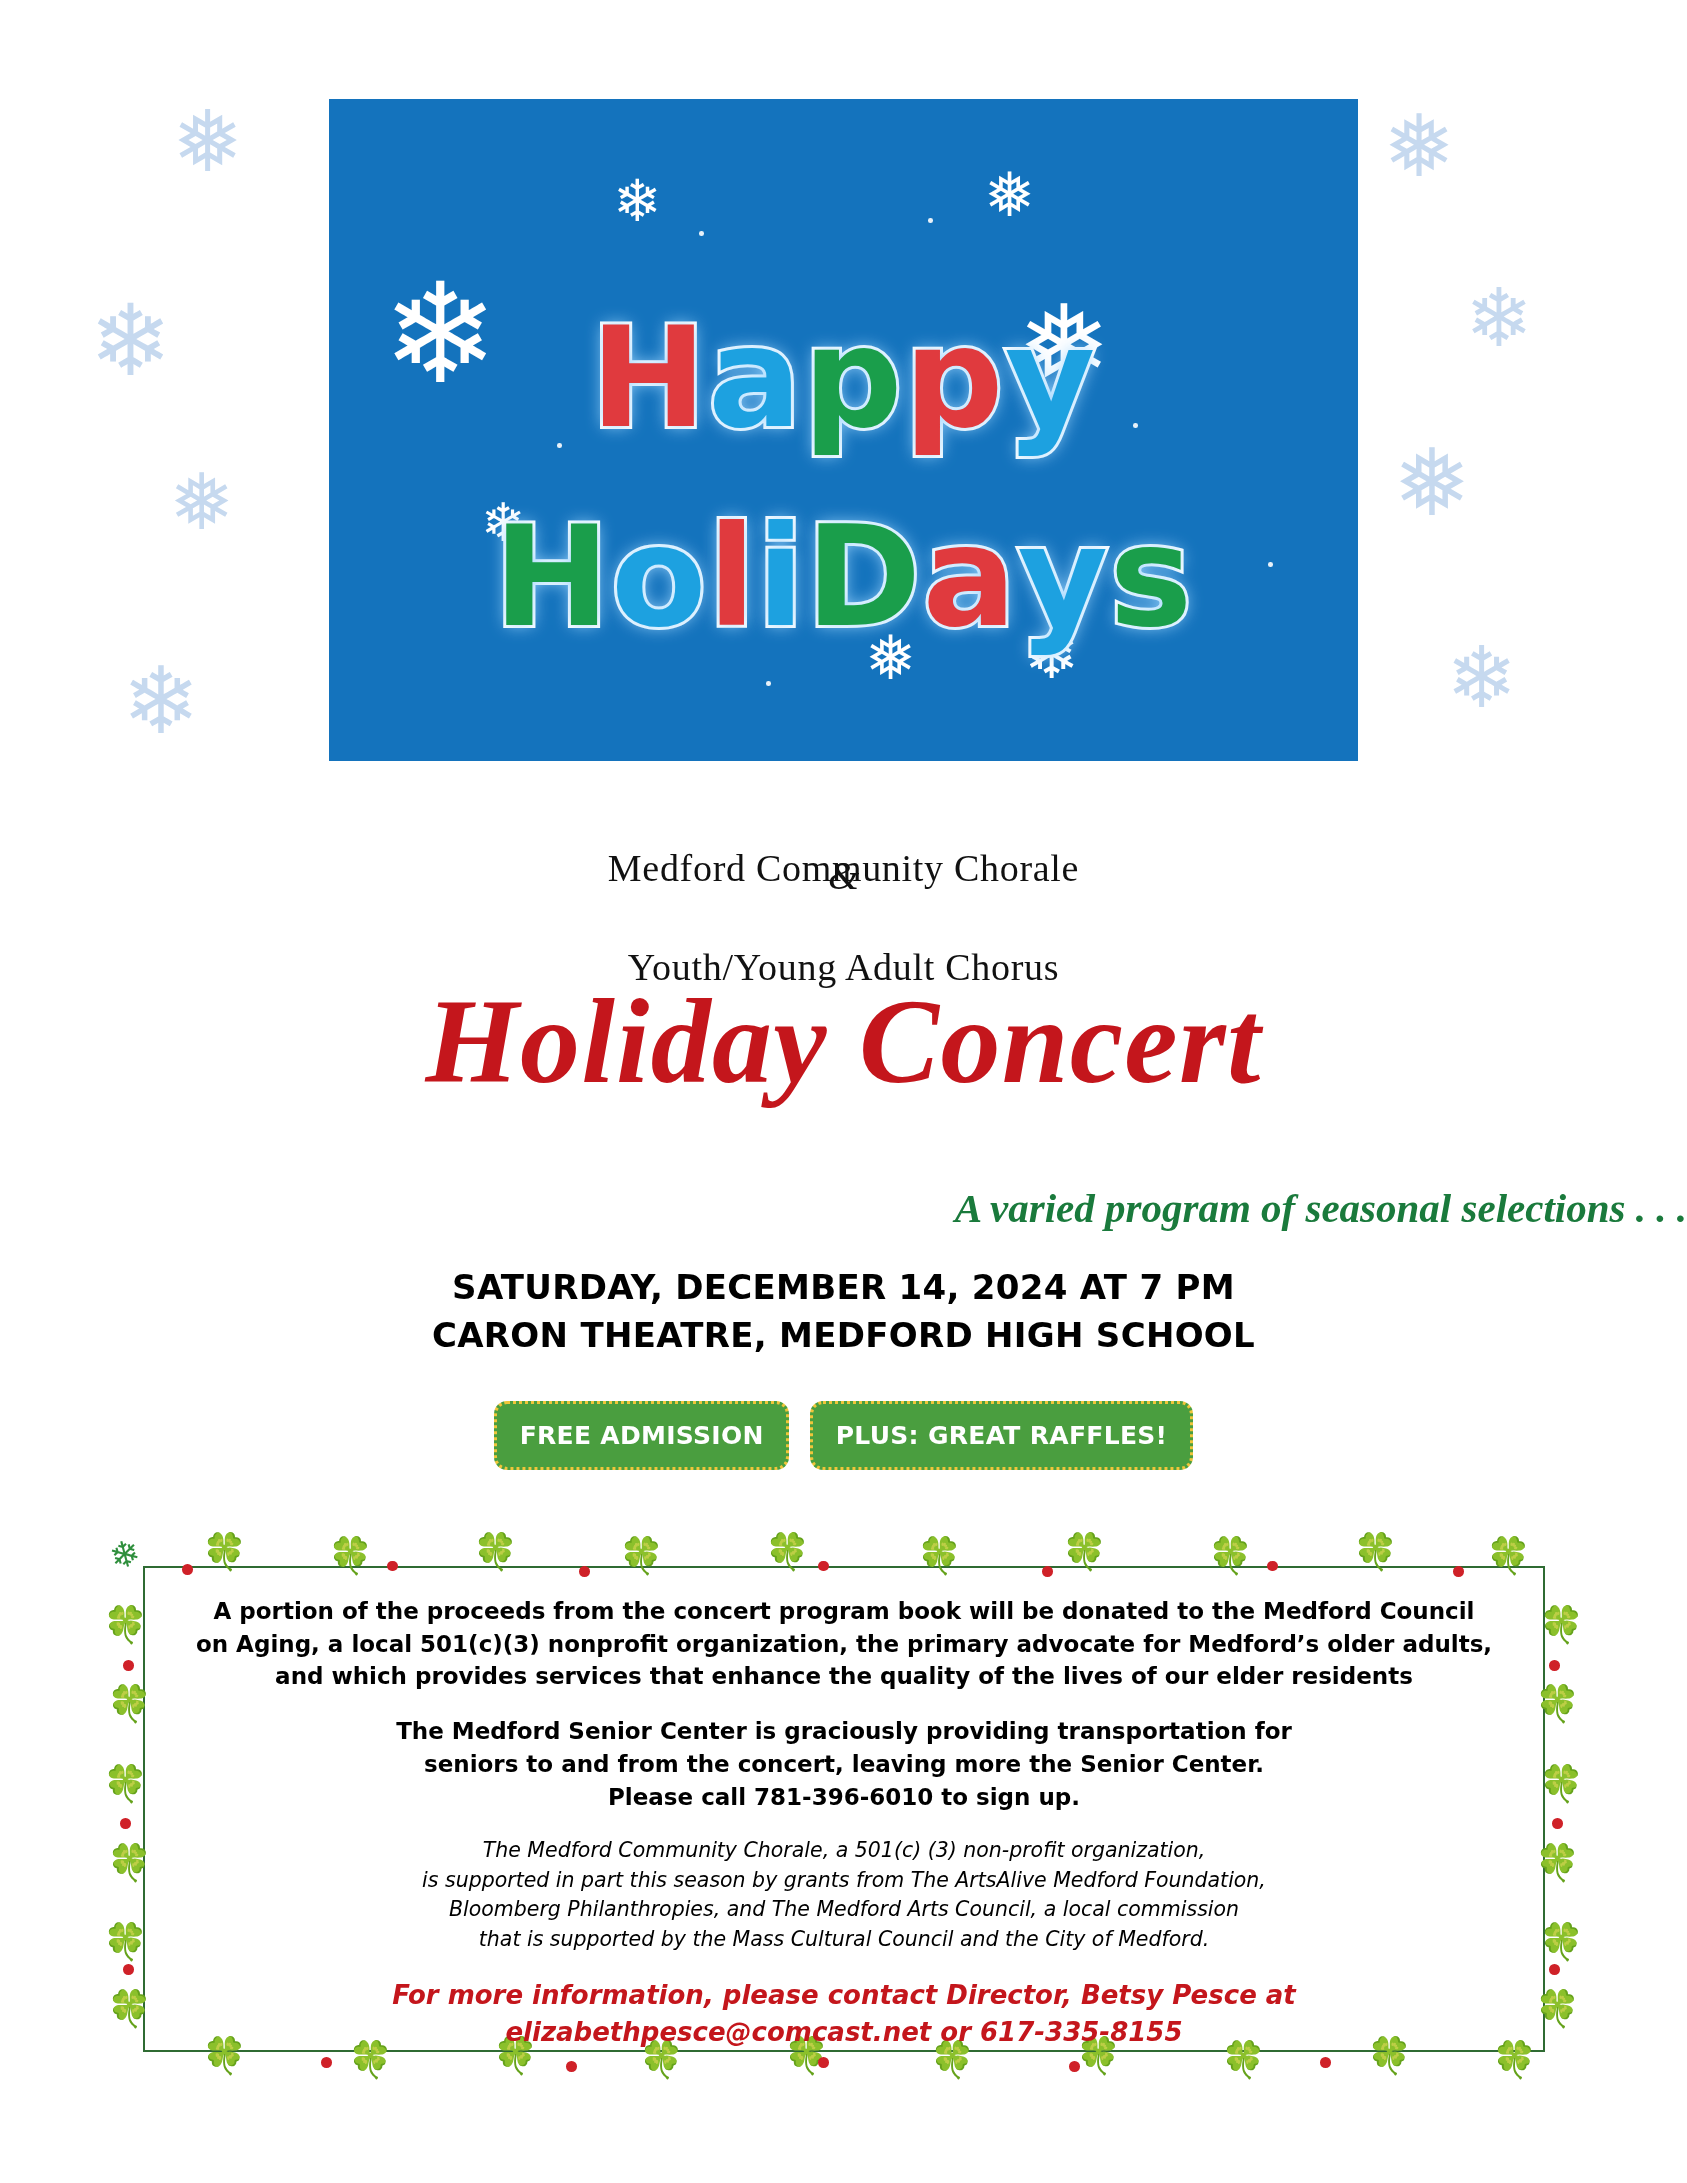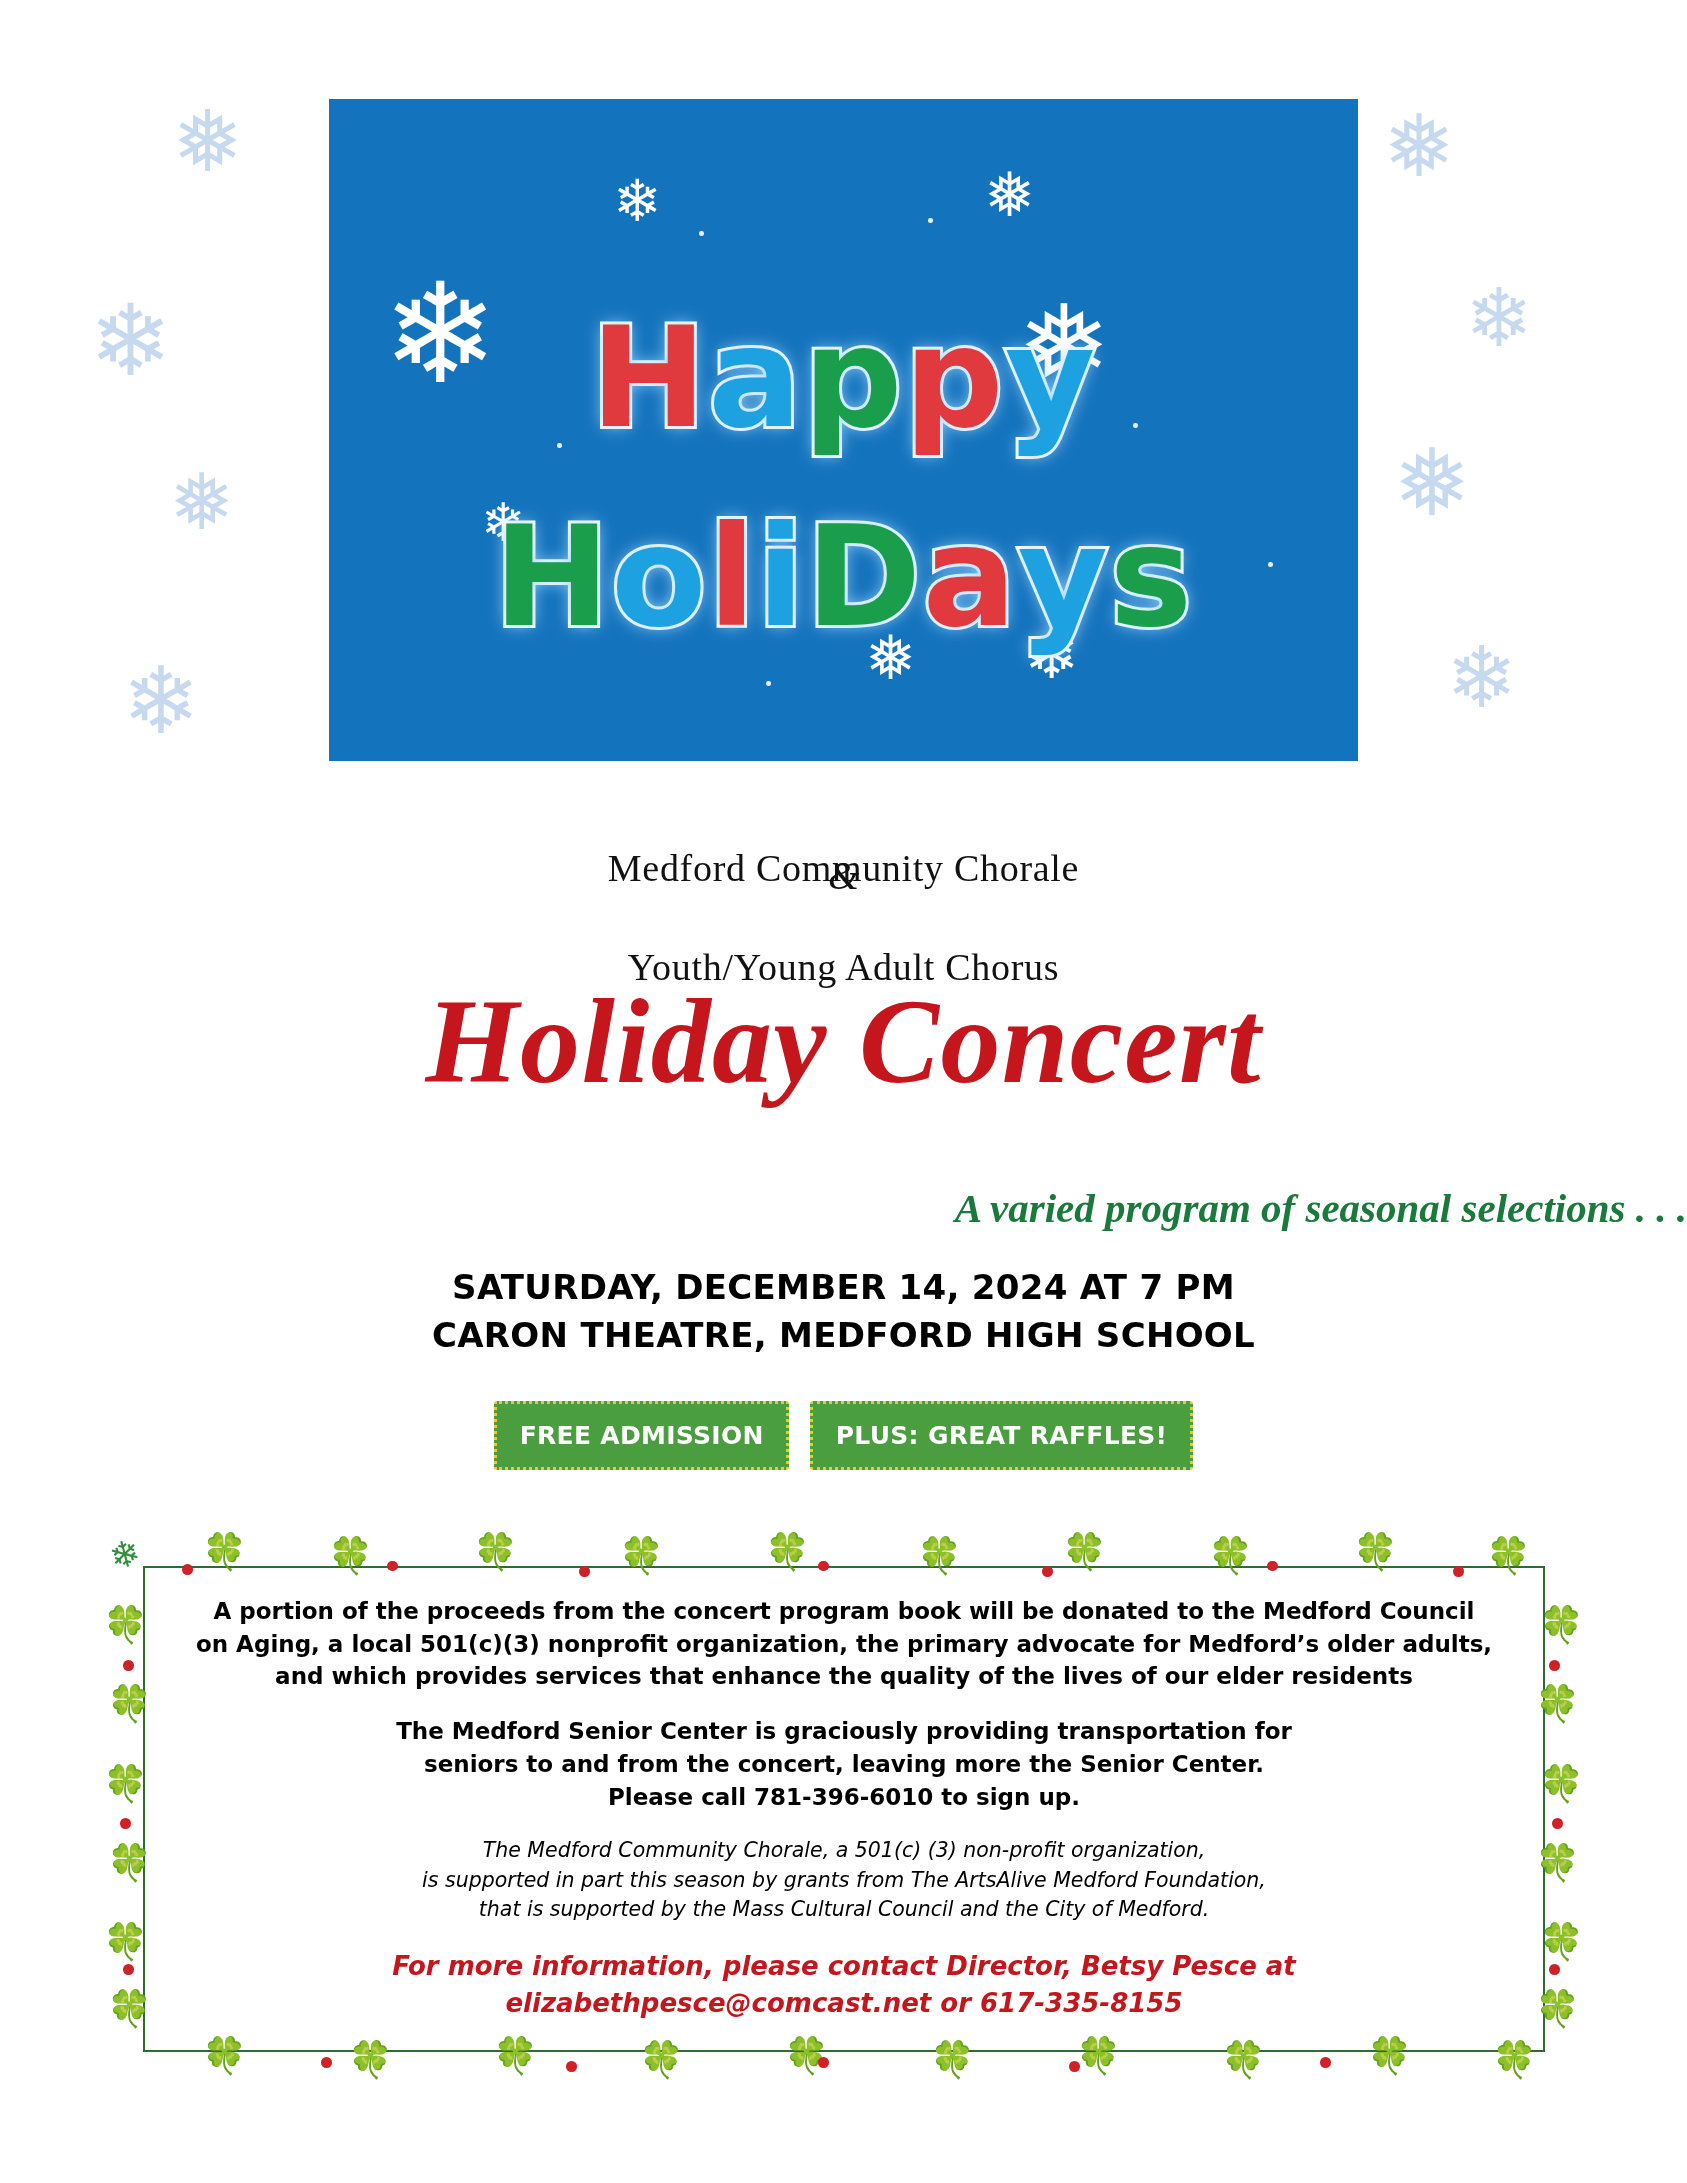--- a/index.html
+++ b/index.html
@@ -120,21 +120,21 @@
     position: absolute;
     left: 0; right: 0;
     top: 1401px;
     display: flex;
     justify-content: center;
     gap: 21px;
   }
   .badge {
     background: #4a9e3f;
     border: 3.3px dotted #f0c53a;
-    border-radius: 3px;
+    border-radius: 13px;
     color: #ffffff;
     font-family: "DejaVu Sans", sans-serif;
     font-weight: bold;
     font-size: 25px;
     padding: 17px 22.5px;
     letter-spacing: 0.3px;
     white-space: nowrap;
   }
 
   
@@ -317,20 +317,21 @@
       <div>The Medford Senior Center is graciously providing transportation for</div>
       <div>seniors to and from the concert, leaving more the Senior Center.</div>
       <div>Please call 781-396-6010 to sign up.</div>
     </div>
 
     <div class="p-gap"></div>
 
     <div class="p-italic">
       <div>The Medford Community Chorale, a 501(c) (3) non-profit organization,</div>
       <div>is supported in part this season by grants from The ArtsAlive Medford Foundation,</div>
+      <div>Bloomberg Philanthropies, and The Medford Arts Council, a local commission</div>
       <div>that is supported by the Mass Cultural Council and the City of Medford.</div>
     </div>
 
     <div class="p-gap"></div>
 
     <div class="p-contact">
       <div>For more information, please contact Director, Betsy Pesce at</div>
       <div>elizabethpesce@comcast.net or 617-335-8155</div>
     </div>
   </div>

